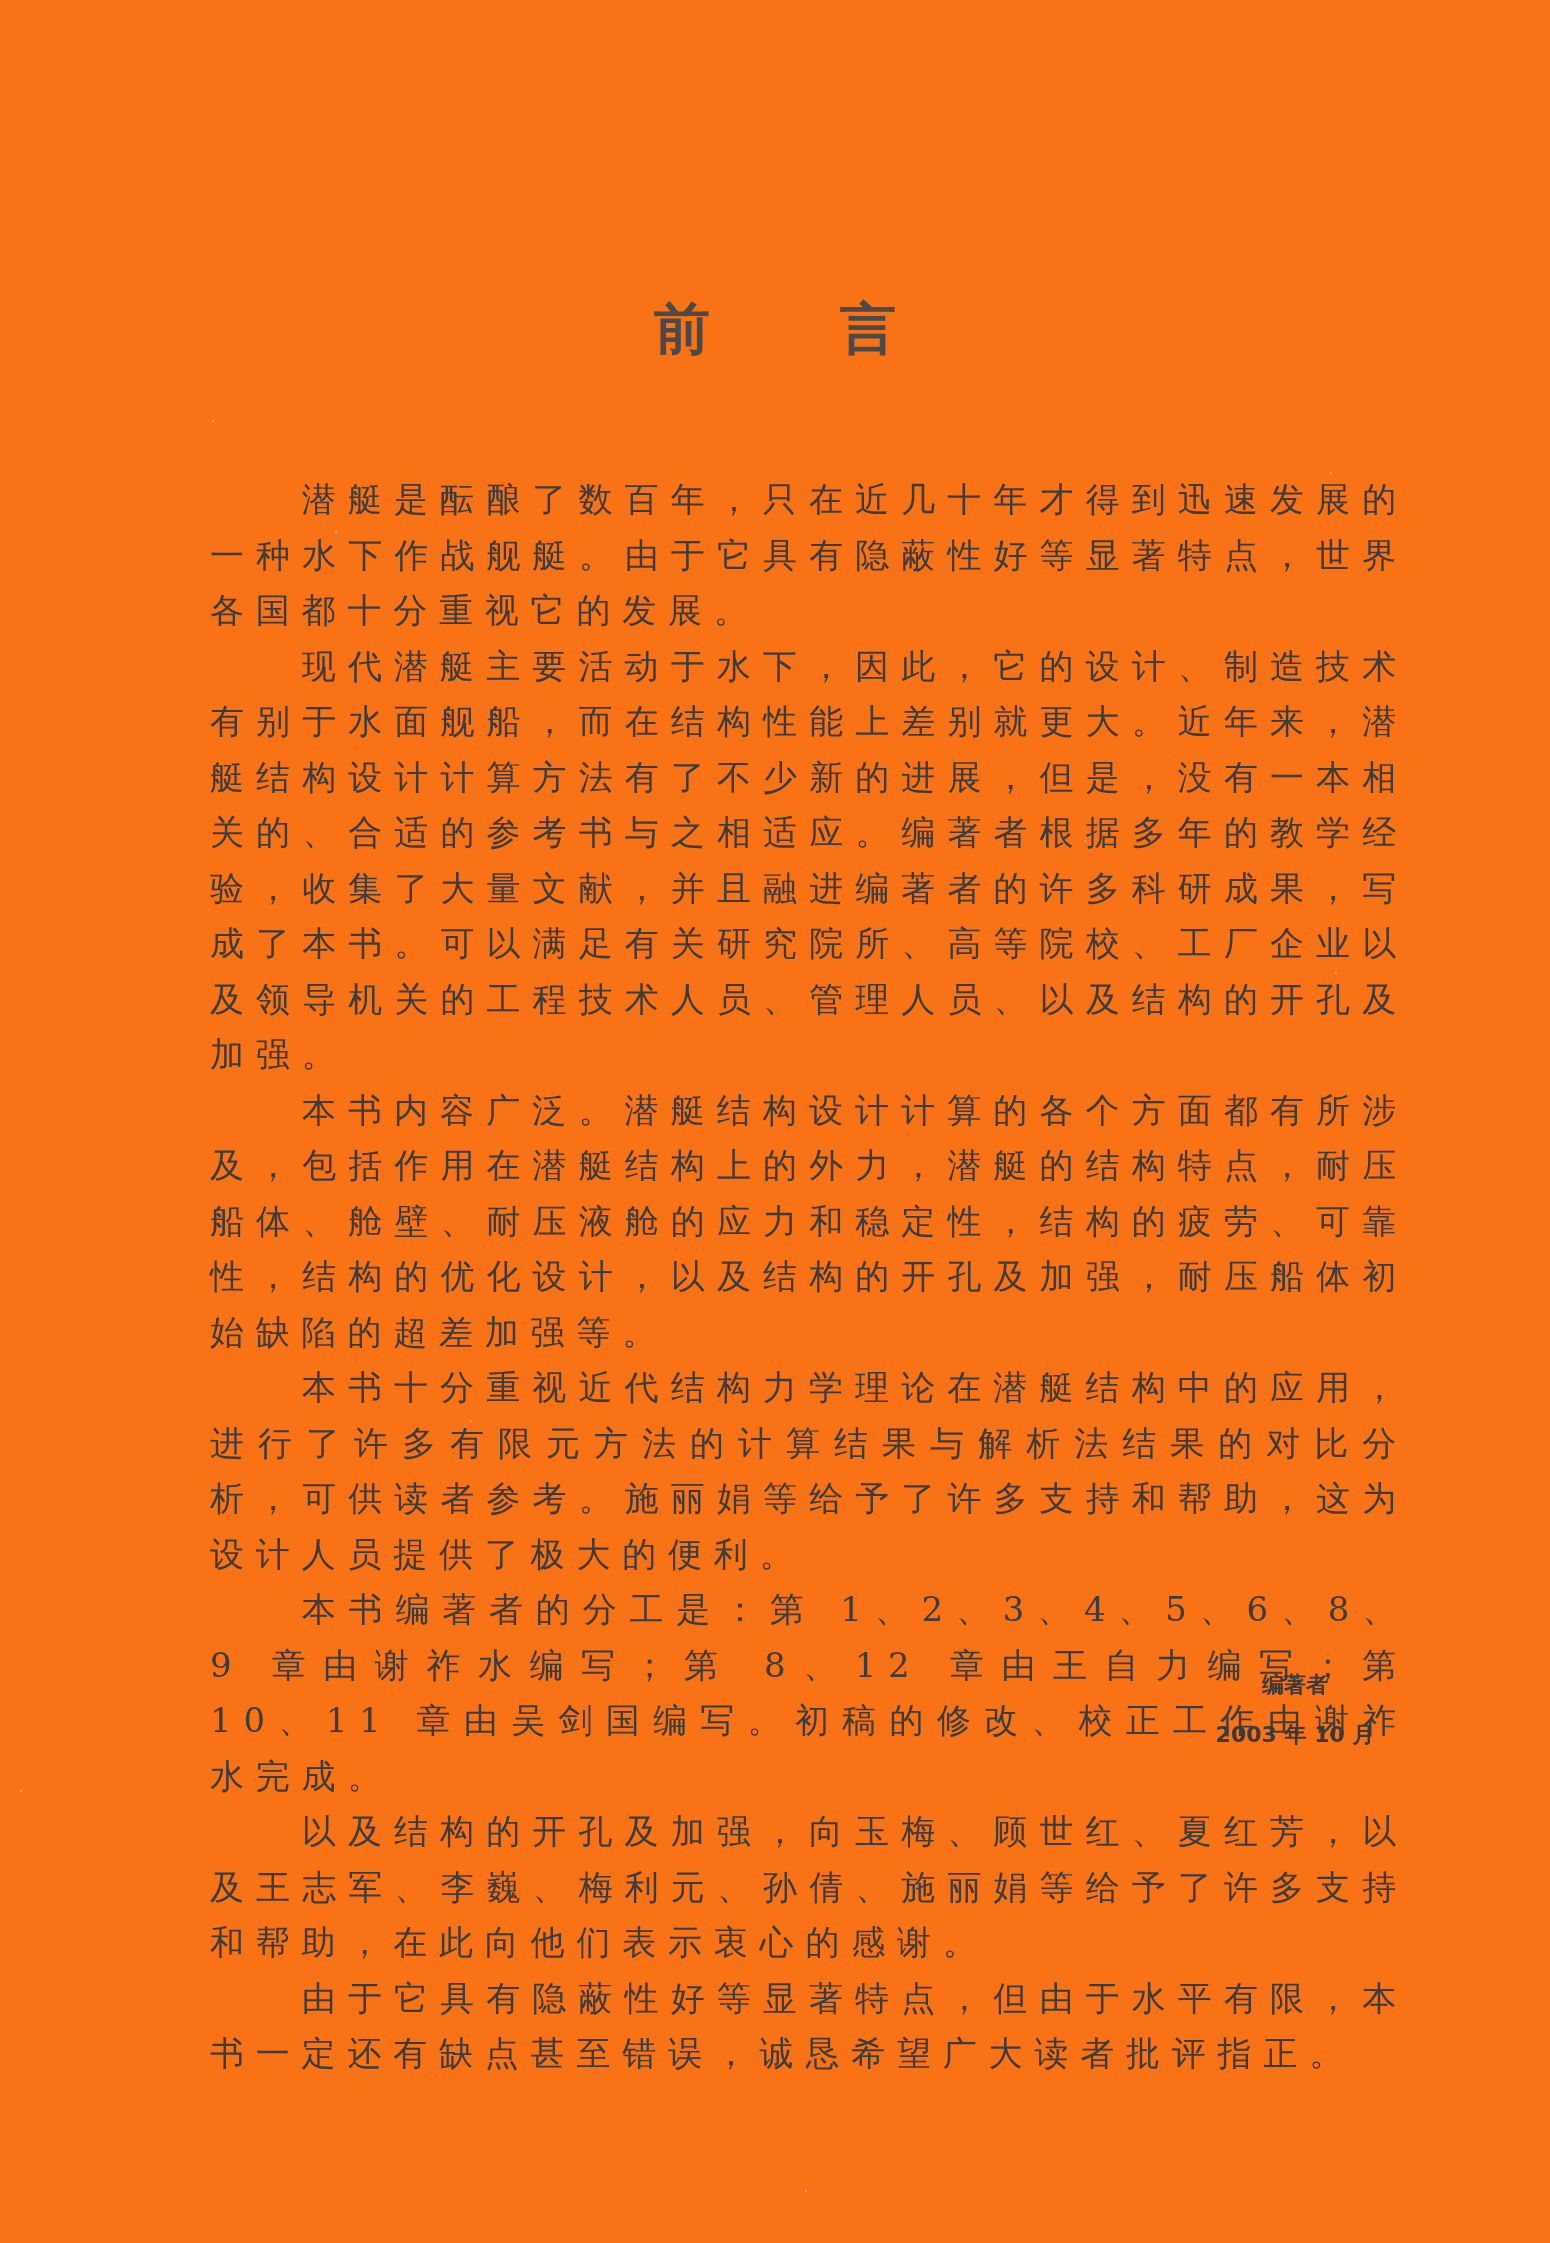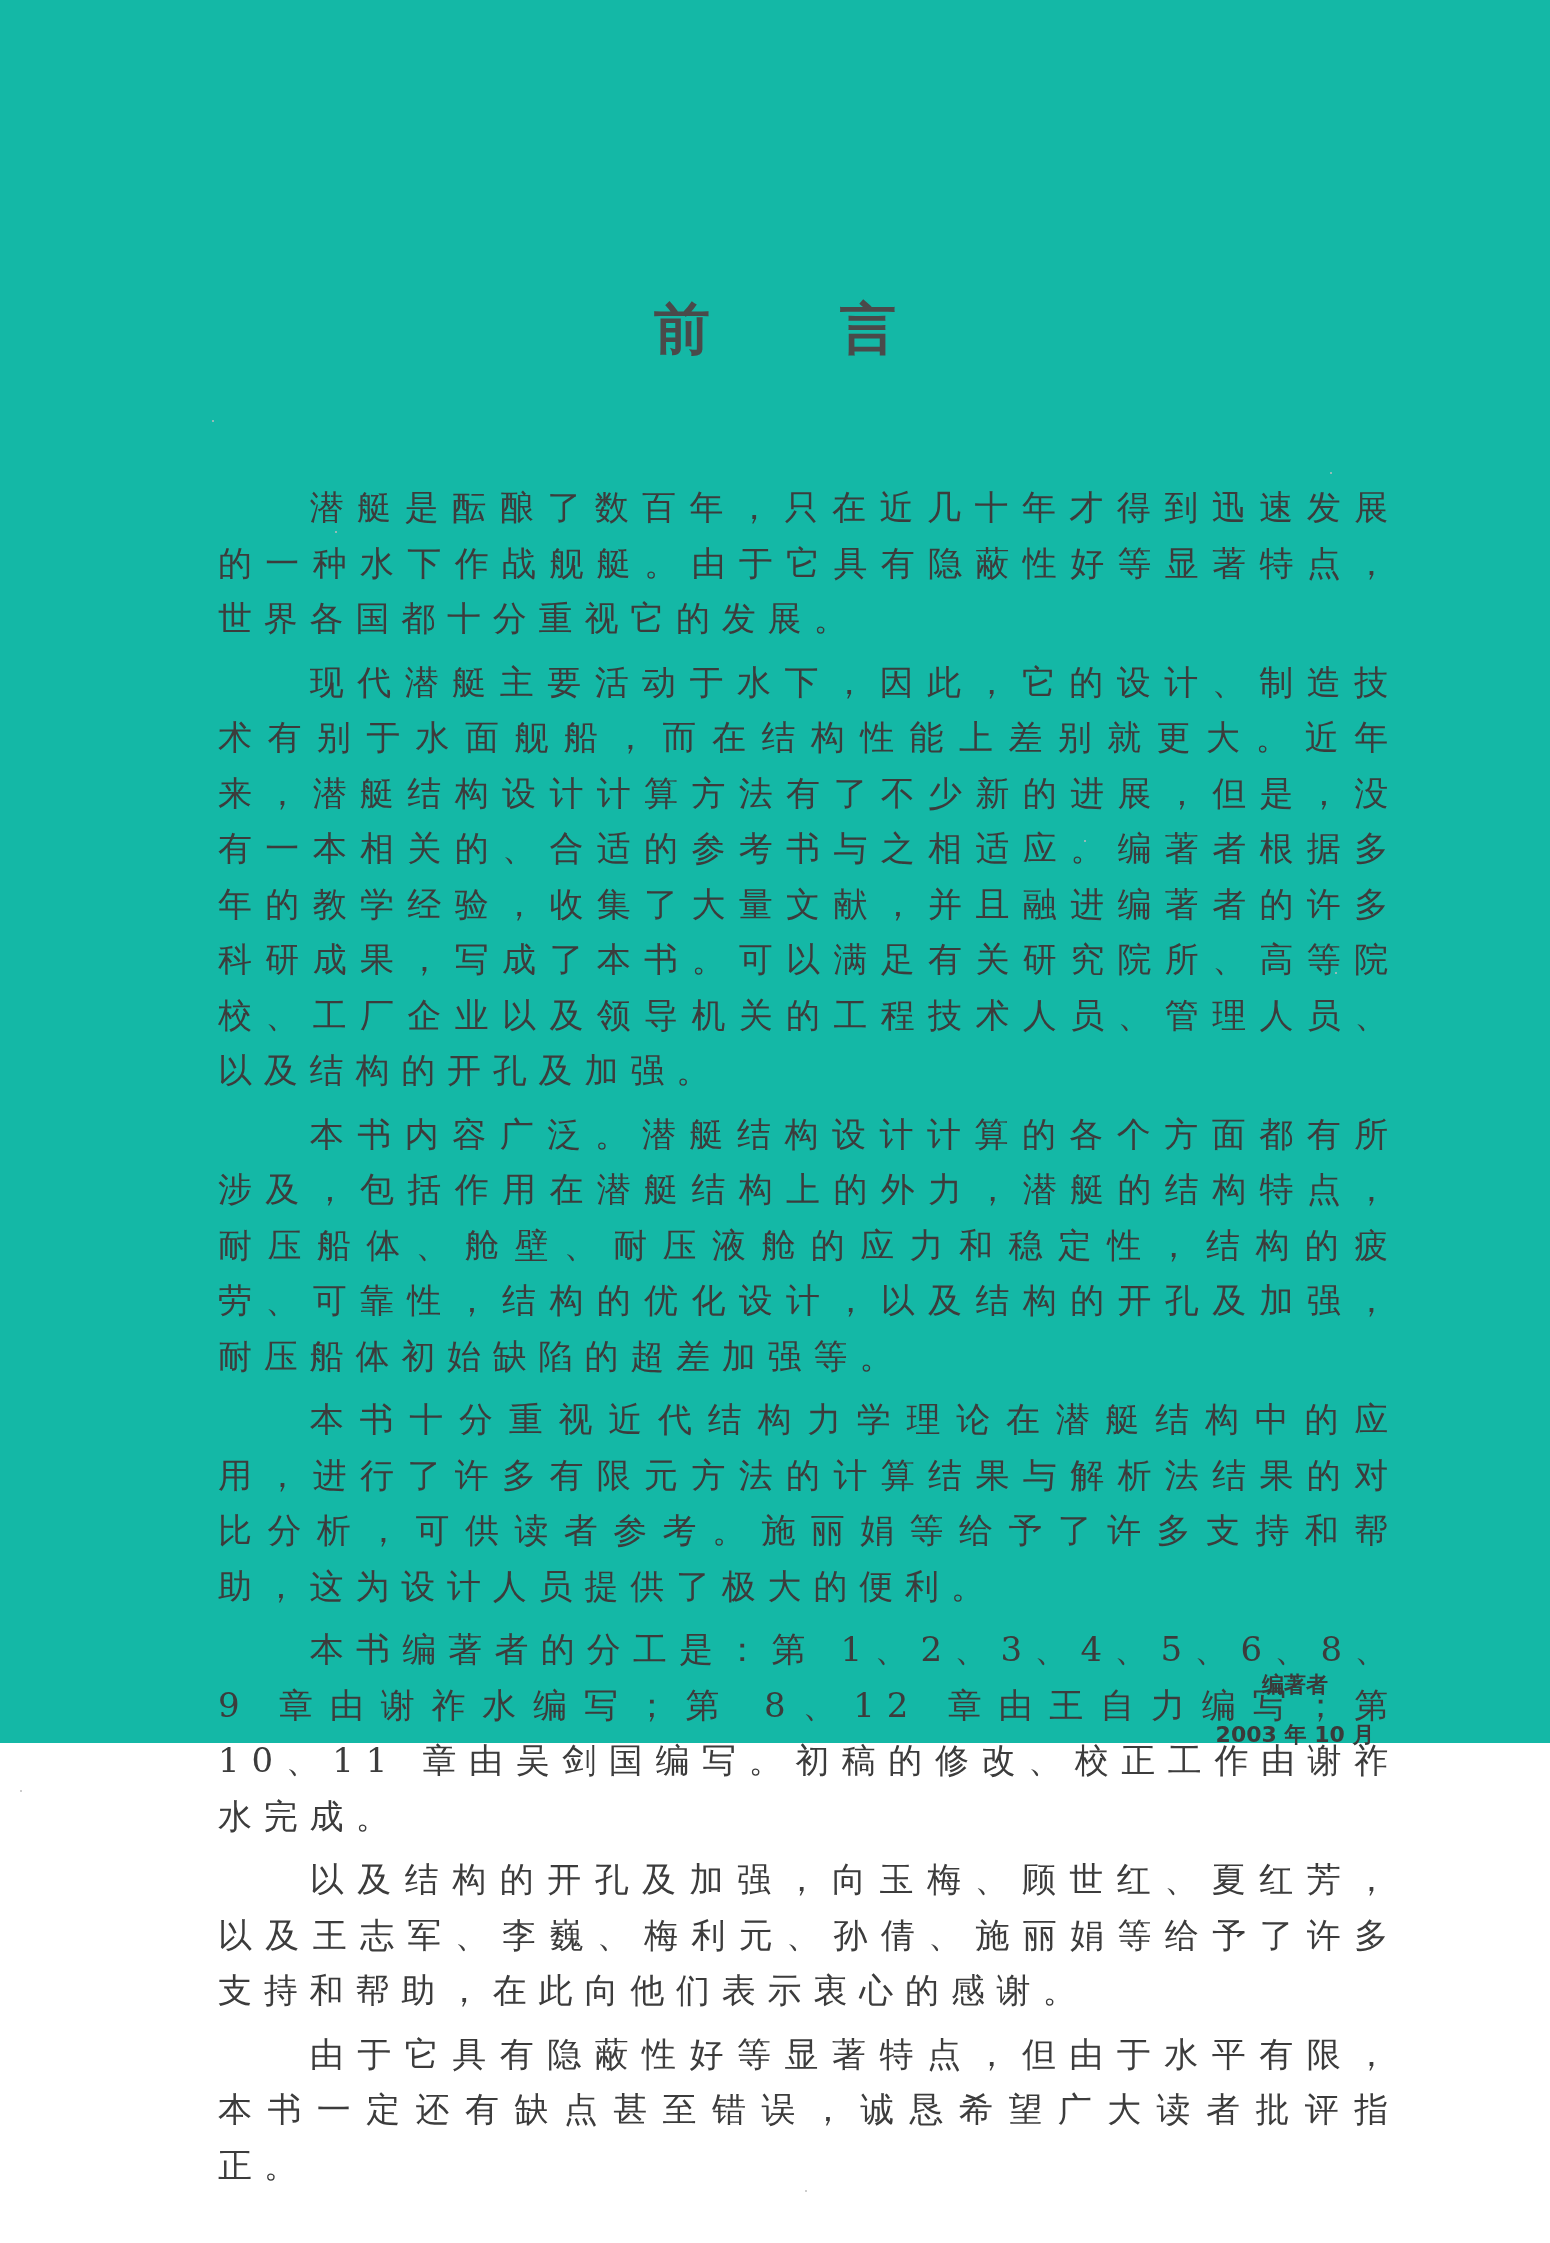--- a/index.html
+++ b/index.html
@@ -12,22 +12,22 @@
       height: 2243px;
       position: relative;
       overflow: hidden;
       font-family: "DejaVu Serif", "Liberation Serif", serif;
       color: #3a3a3a;
     }
     .page {
       position: absolute;
       left: 0; top: 0;
       width: 1550px;
-      height: 1743px;
-      background: #14b8a6;
+      height: 2243px;
+      background: #f97316;
     }
     .title {
       position: absolute;
       top: 292px;
       left: 0;
       width: 1550px;
       text-align: center;
       font-family: "DejaVu Sans", "Liberation Sans", sans-serif;
       font-size: 56px;
       font-weight: bold;
@@ -46,21 +46,21 @@
       top: 472px;
       left: 210px;
       width: 1198px;
       font-size: 34px;
       line-height: 55.5px;
       letter-spacing: 11.8px;
       text-align: justify;
       color: #3c3c3c;
     }
     .body-text p {
-      margin: 8px;
+      margin: 0;
       text-indent: 2.7em;
     }
     .signature {
       position: absolute;
       left: 1180px;
       width: 220px;
       text-align: center;
       font-family: "DejaVu Sans", "Liberation Sans", sans-serif;
       font-weight: bold;
       font-size: 22px;

